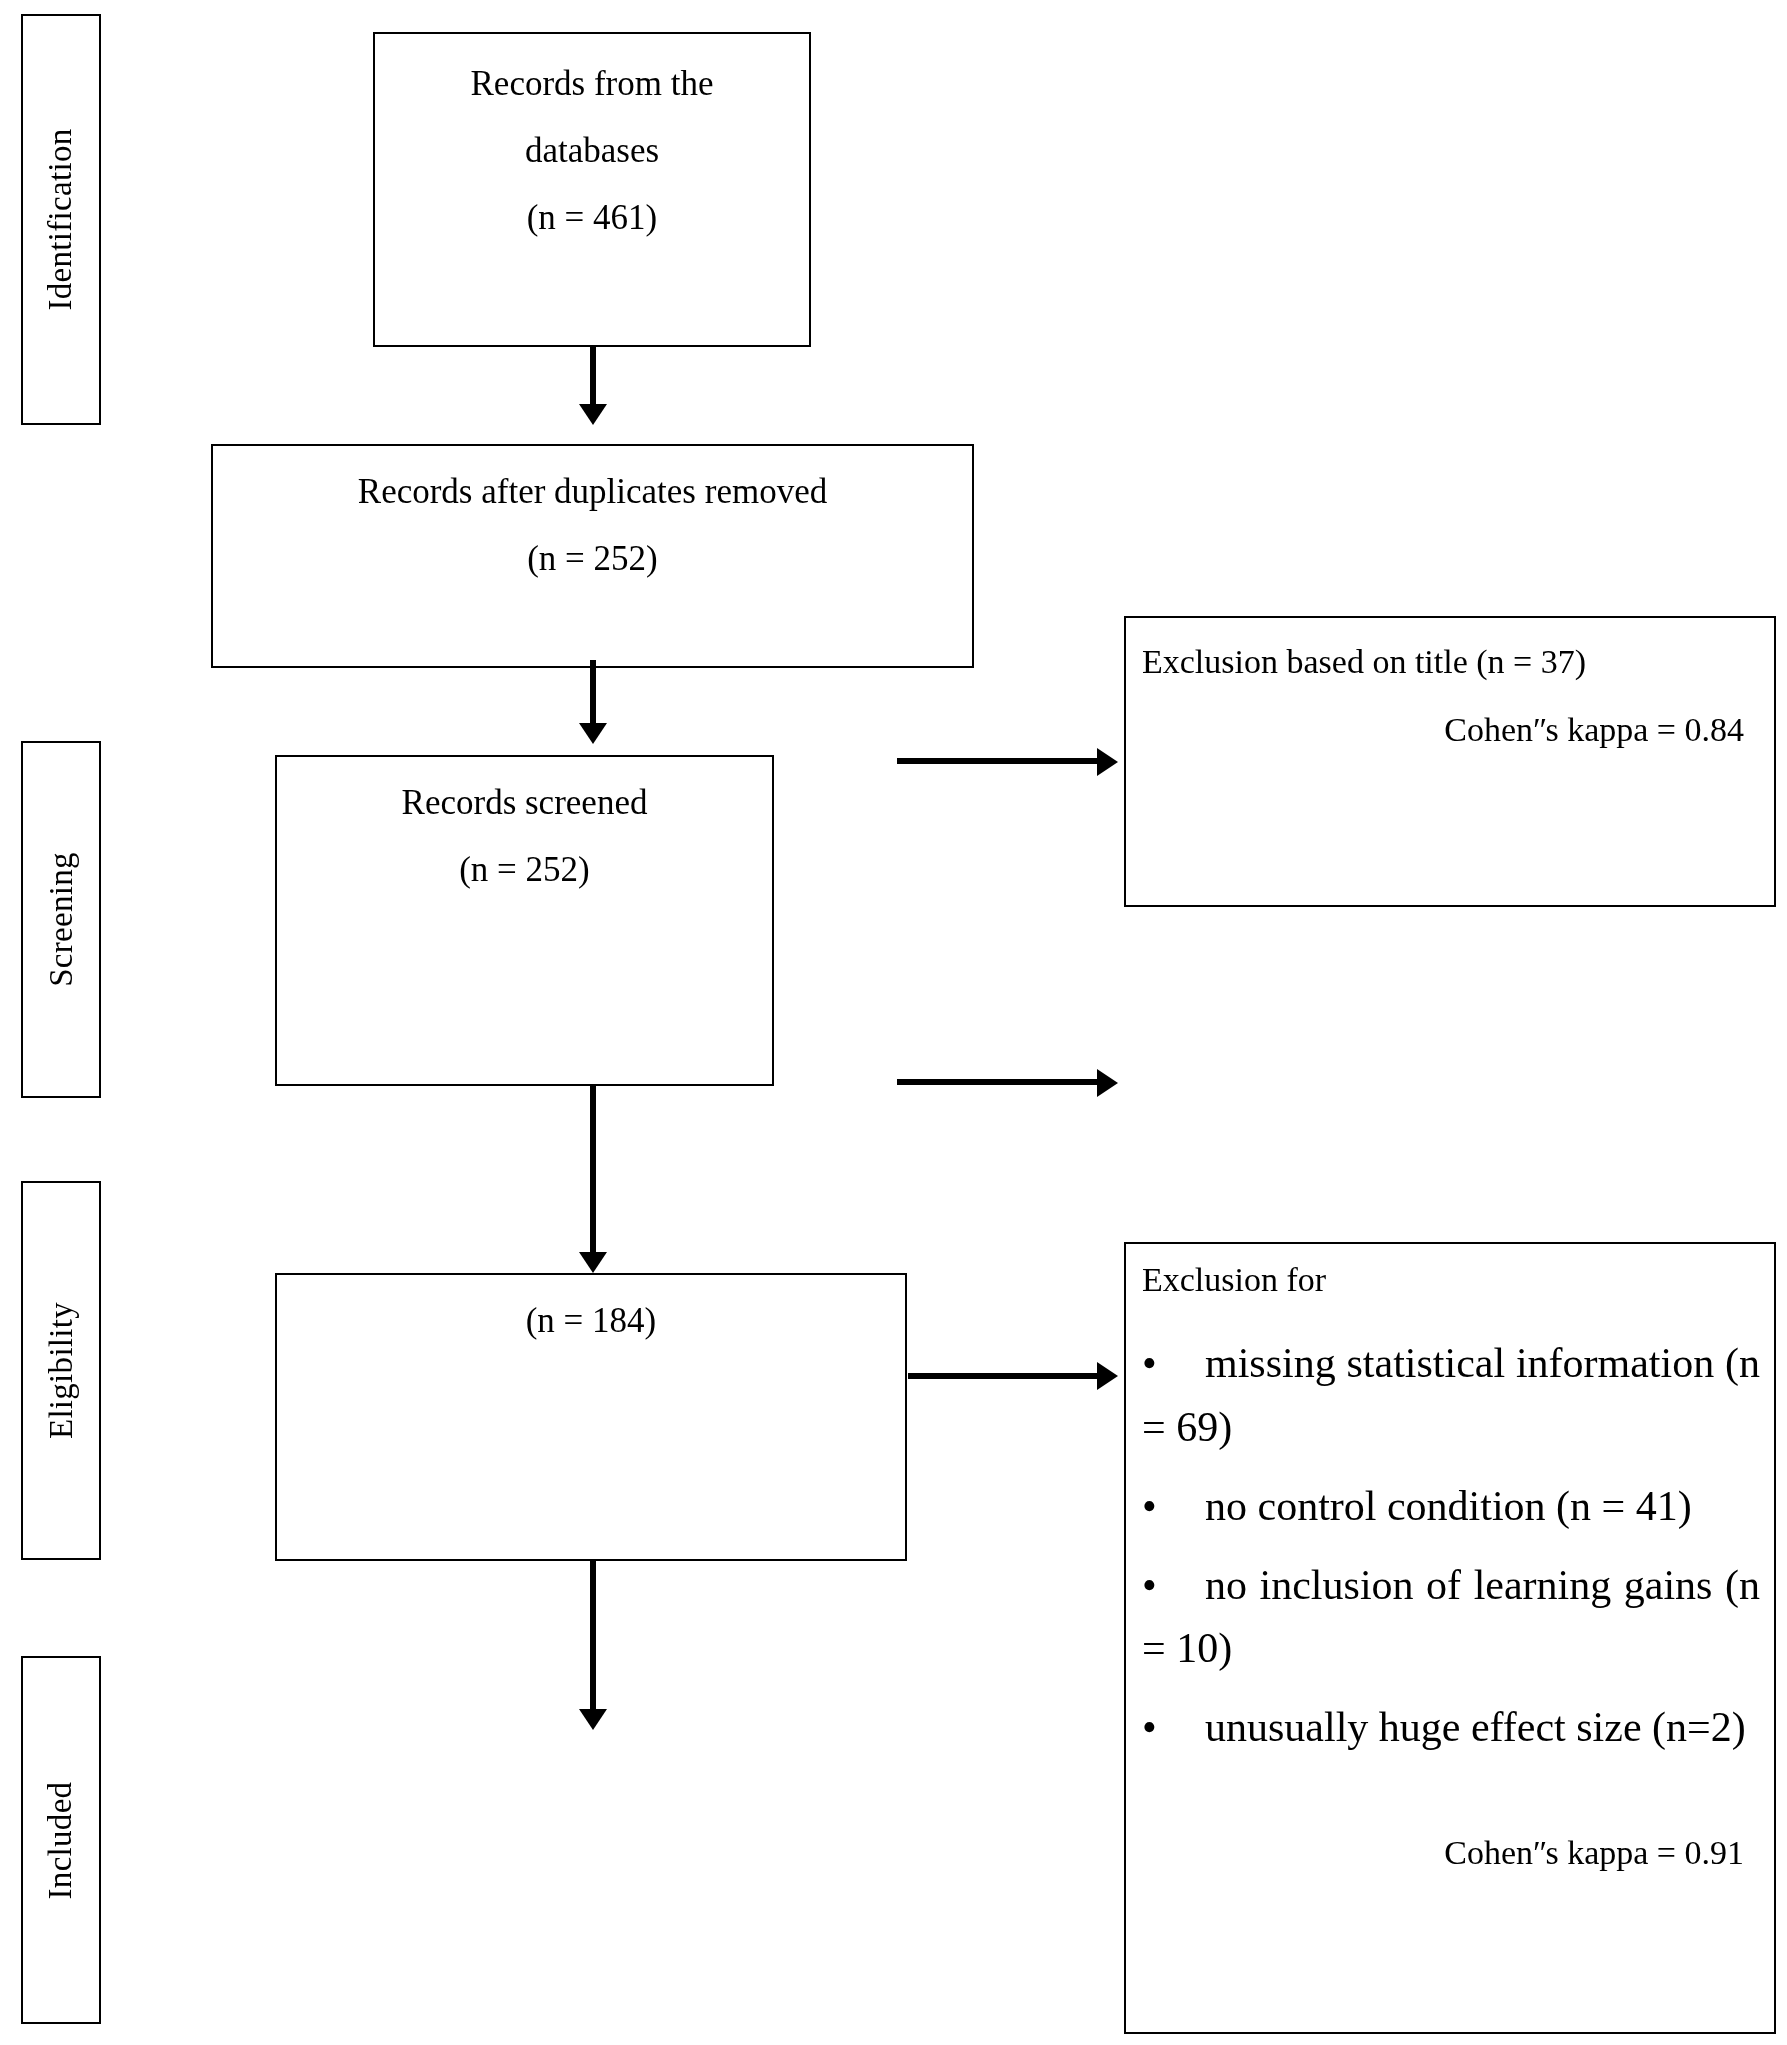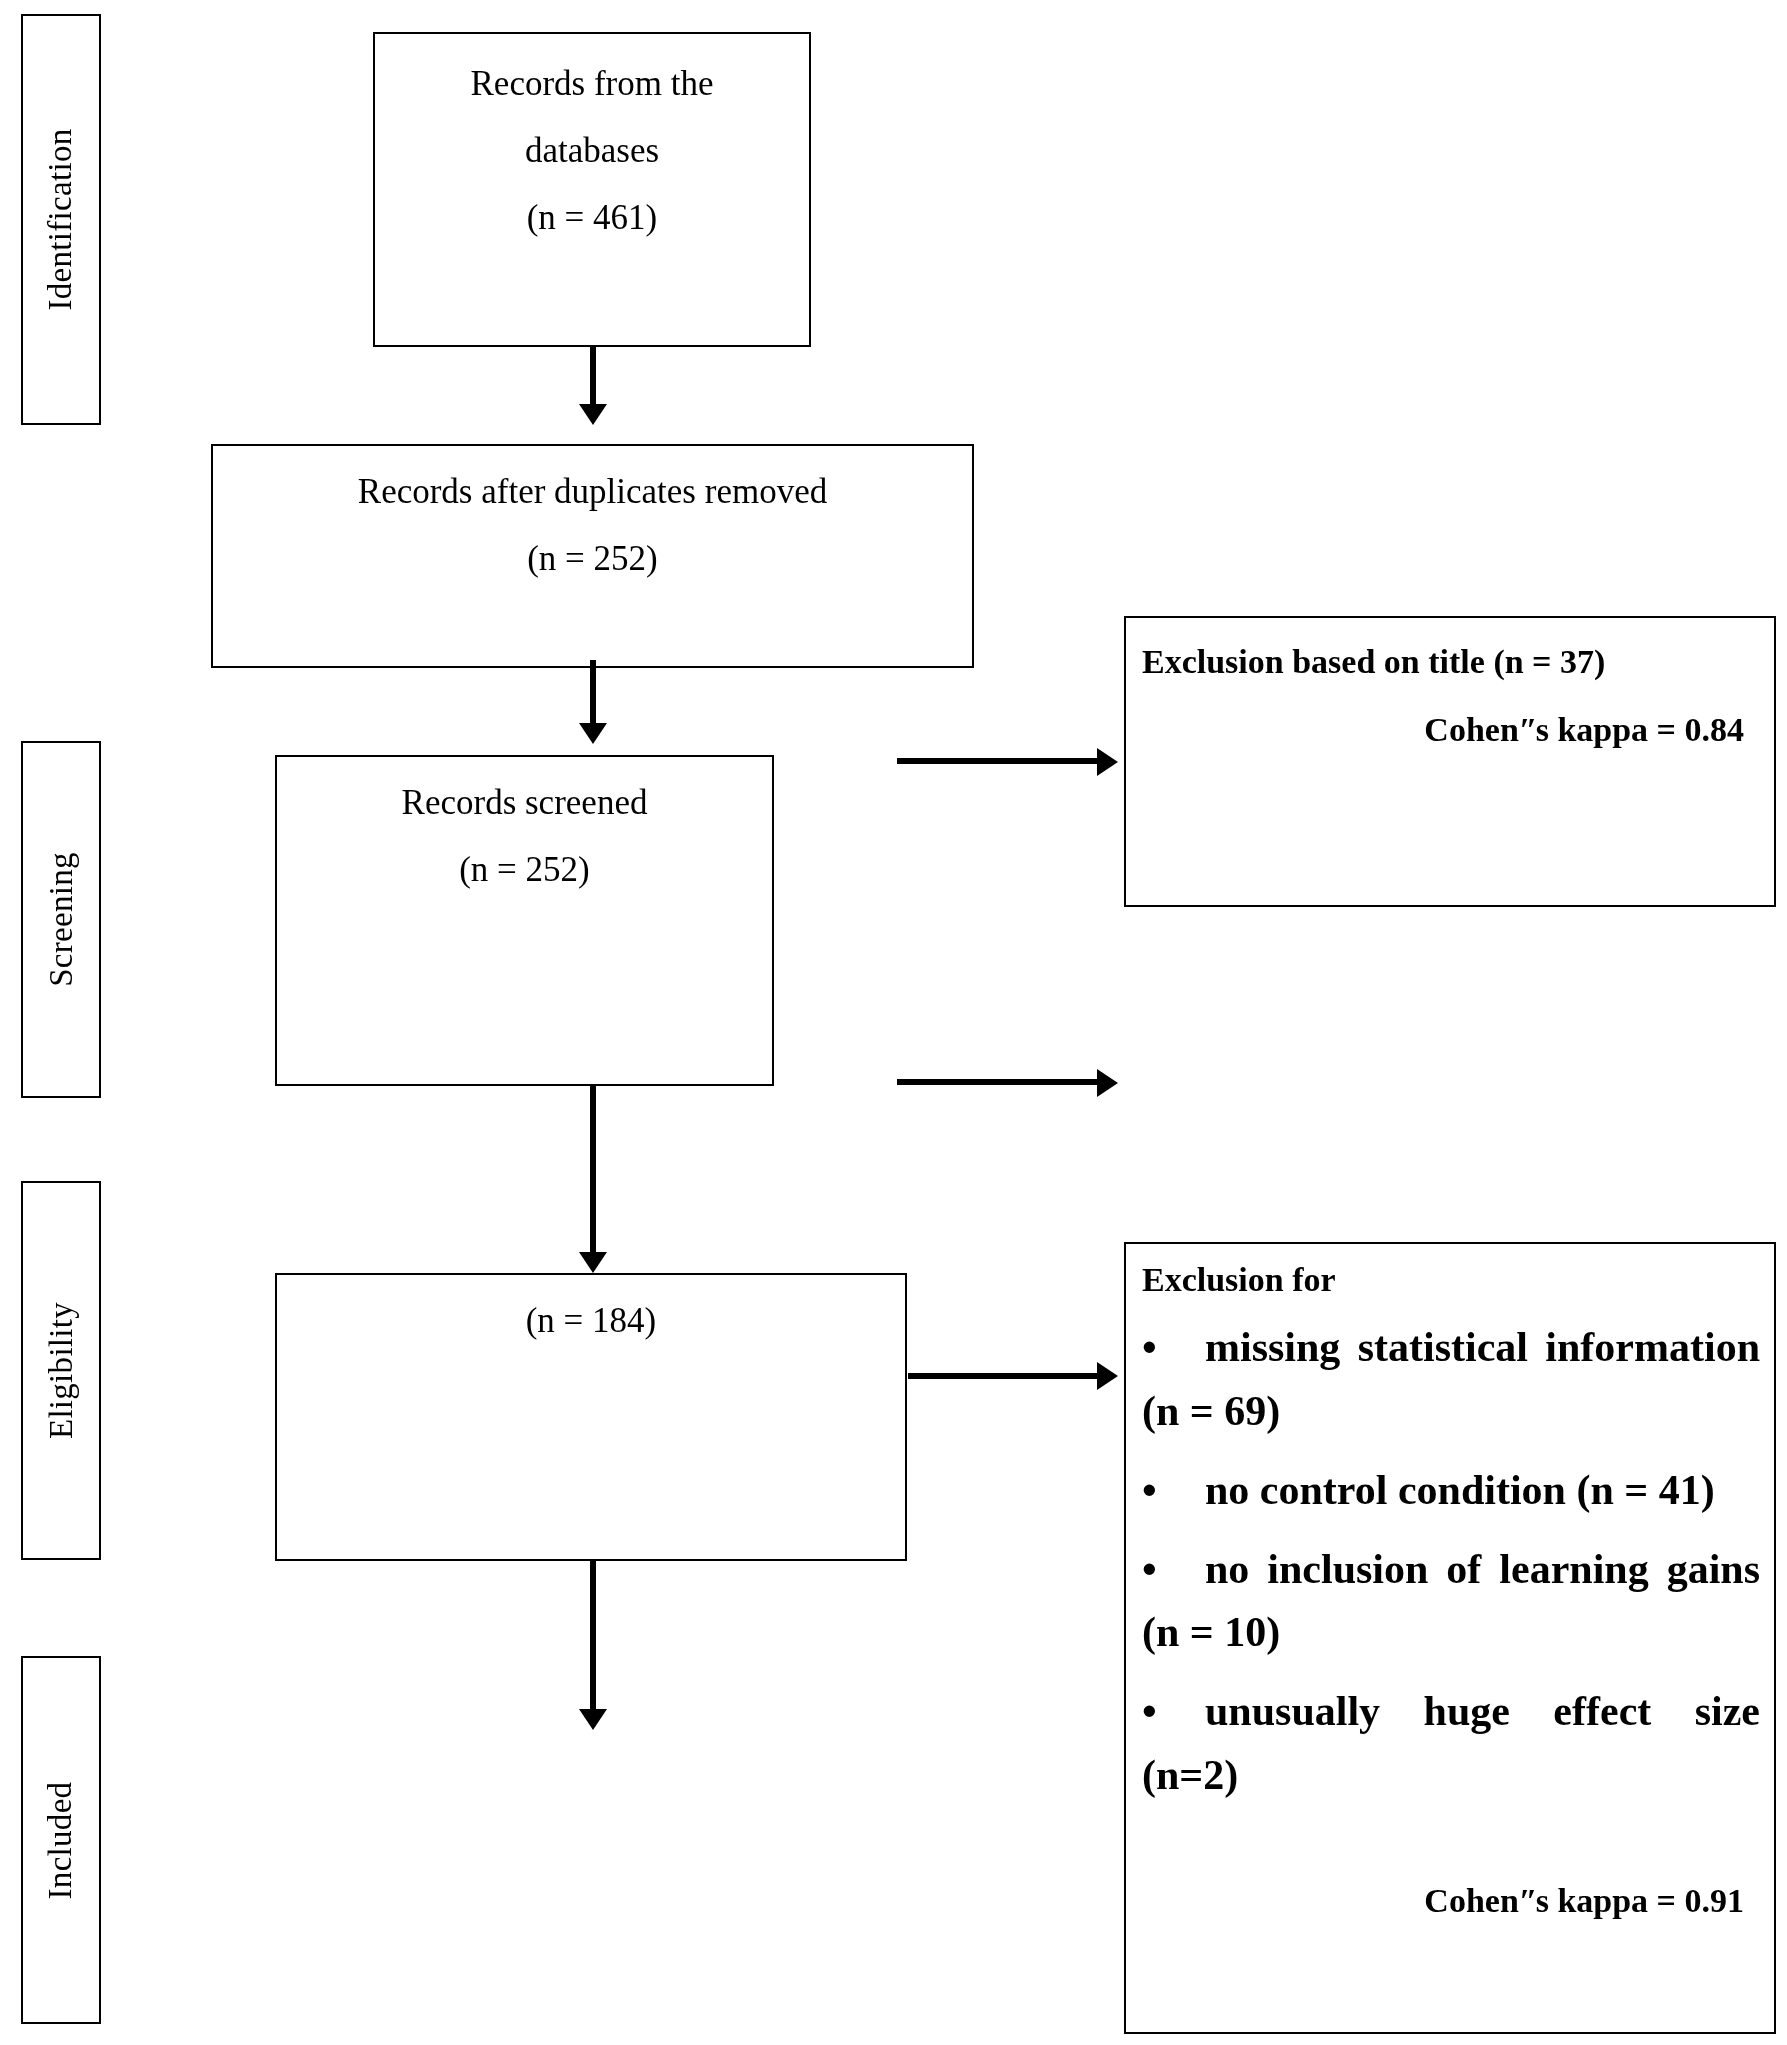--- a/index.html
+++ b/index.html
@@ -51,21 +51,20 @@
     white-space: nowrap;
   }
 
   
   .excl-box {
     position: absolute;
     box-sizing: border-box;
     background: #ffffff;
     border: 2.7px solid #000000;
     padding: 18px 14px 10.7px 16px;
-    font-weight: bold;
   }
   .excl-box .just {
     font-size: 34px;
     line-height: 1.52;
     text-align: justify;
     text-align-last: left;
     -moz-text-align-last: left;
     margin: 0;
   }
   .excl-box .plain {
@@ -188,21 +187,21 @@
   <div class="arrow-down" style="left:579px; top:1709px;"></div>
 
 
   <div class="excl-box" style="left:1124px; top:616px; width:652px; height:291px;">
     <p class="just">Exclusion based on title (n = 37)</p>
     <p class="plain">Cohenʺs kappa = 0.84</p>
   </div>
 
 
   <div class="excl-box" style="left:1124px; top:1242px; width:652px; height:792px; padding-top:16px;">
-    <p class="tight" style="margin-bottom:16px;">Exclusion for</p>
+    <p class="tight" style="margin-bottom:32px;">Exclusion for</p>
 
     <p class="bullet-row">
       <span class="bul">•</span><span>missing statistical information (n = 69)</span>
     </p>
 
     <p class="bullet-row">
       <span class="bul">•</span><span>no control condition (n = 41)</span>
     </p>
 
     <p class="bullet-row">

